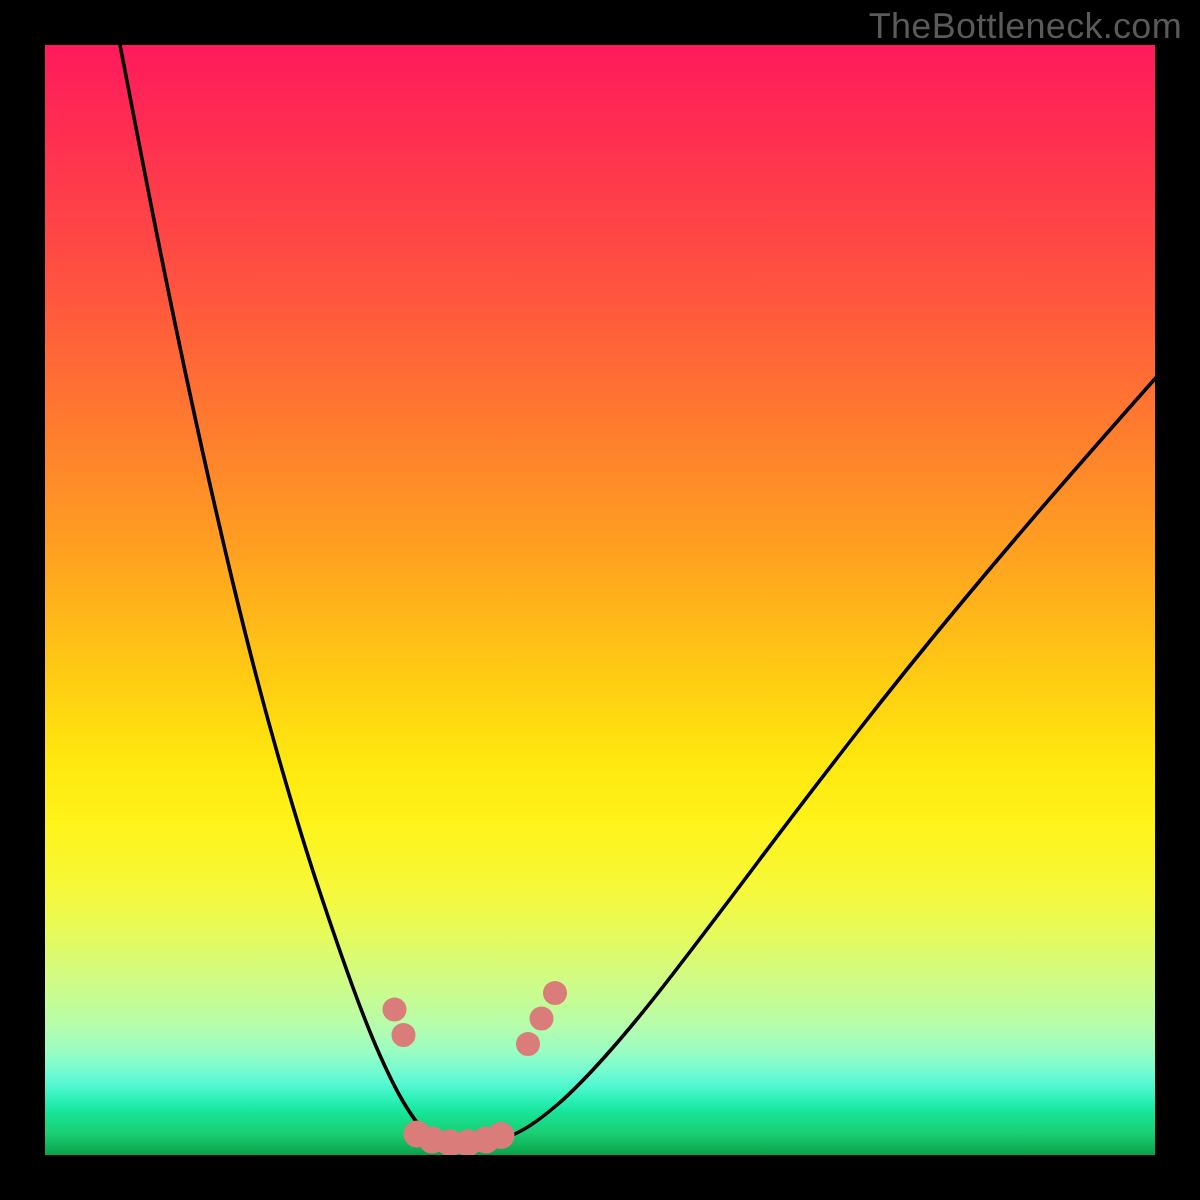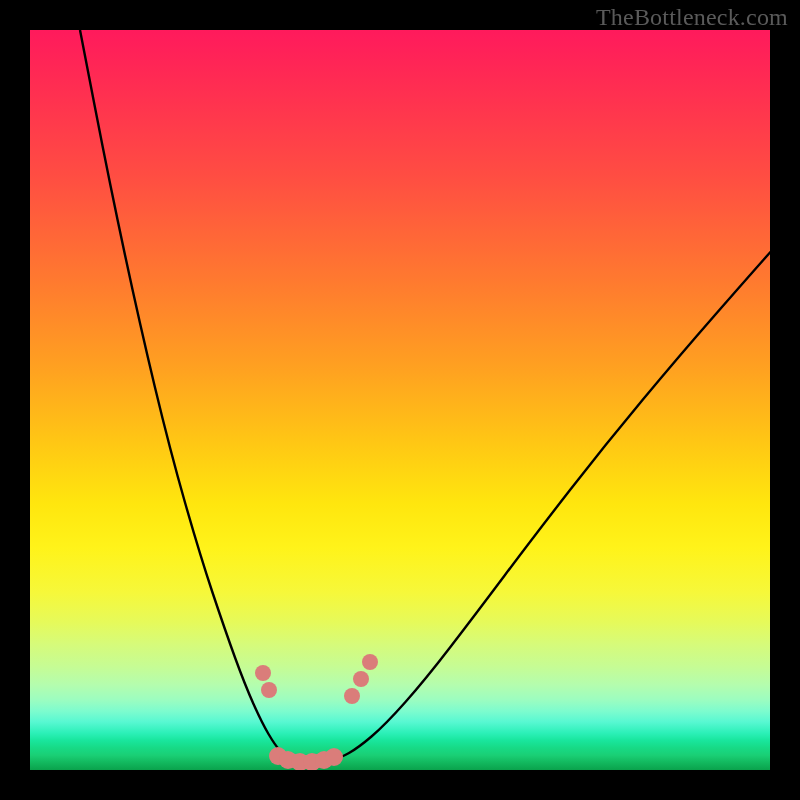--- a/index.html
+++ b/index.html
@@ -8,21 +8,21 @@
     width: 800px;
     height: 800px;
     background: #000;
     position: relative;
     overflow: hidden;
   }
   .watermark {
     position: absolute;
     top: 4px;
     right: 12px;
-    font-family: Liberation Serif, serif;
+    font-family: Liberation Sans, sans-serif;
     font-size: 24px;
     color: #5a5a5a;
     z-index: 10;
     letter-spacing: 0.2px;
   }
   .plot-area {
     position: absolute;
     left: 30px;
     top: 30px;
     width: 740px;

